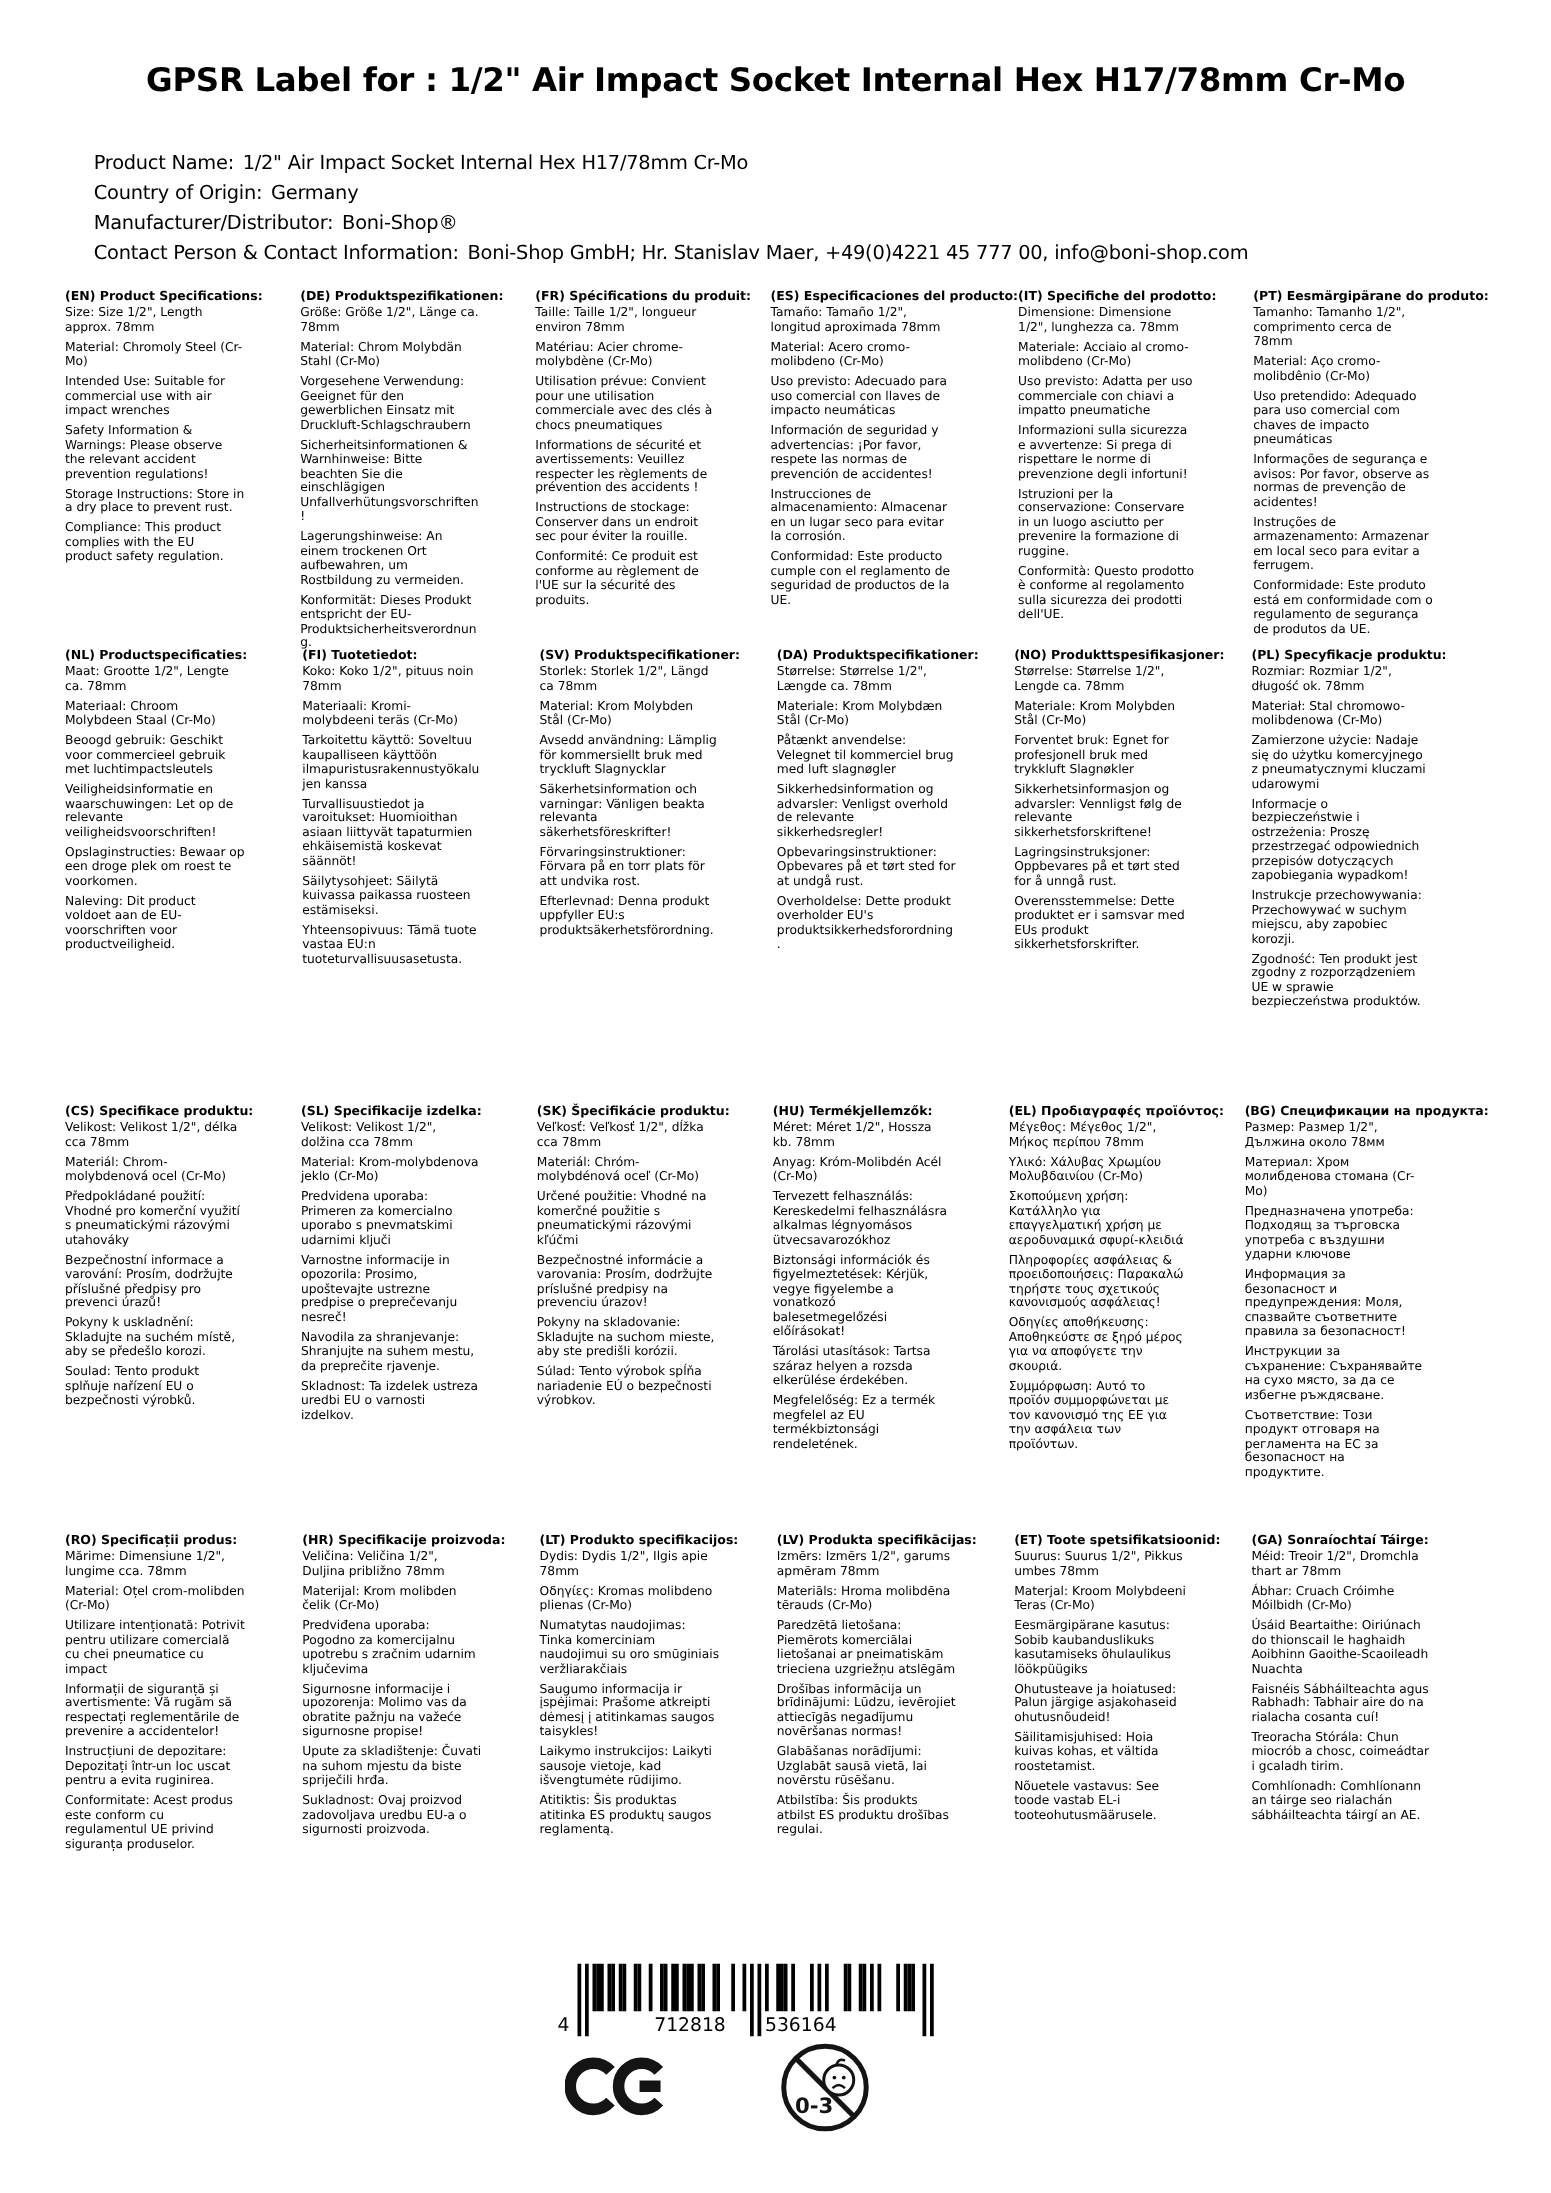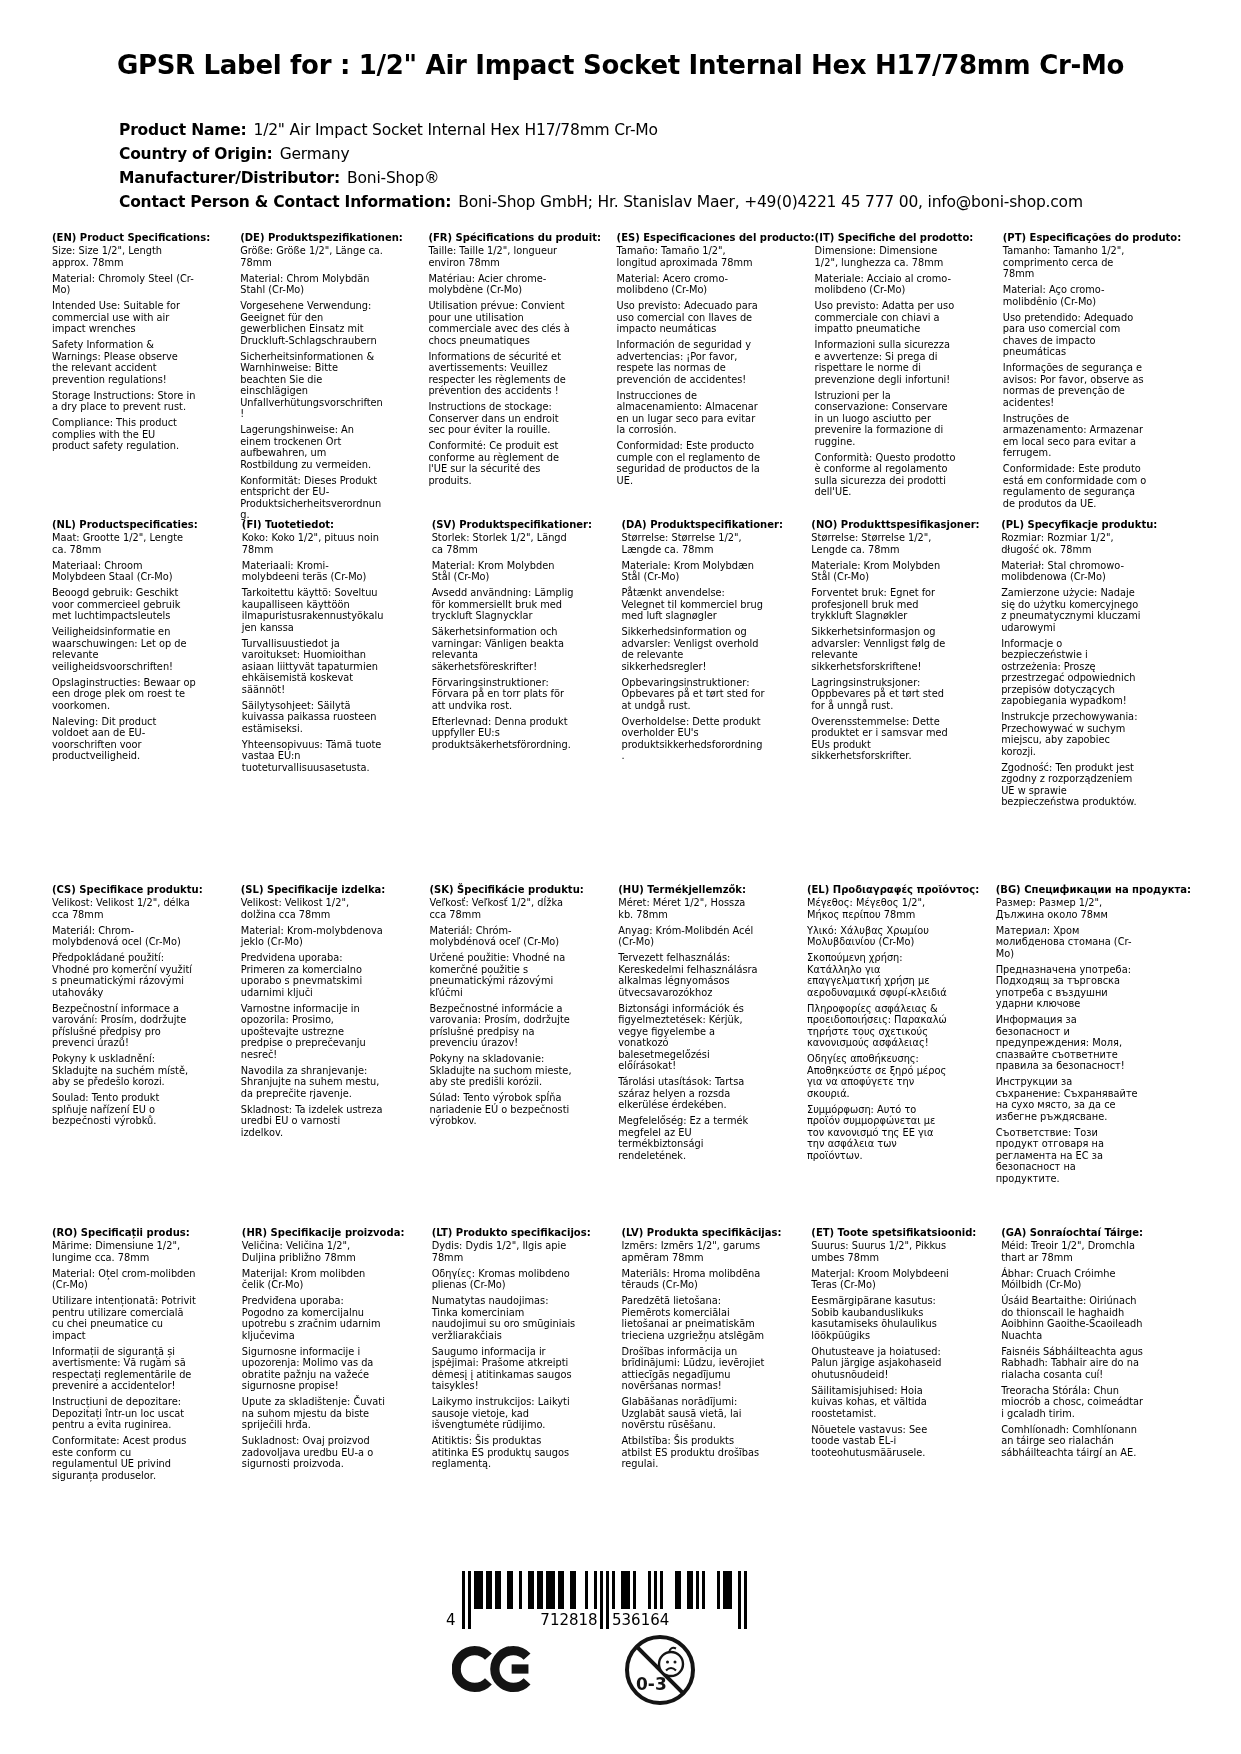--- a/index.html
+++ b/index.html
@@ -4,36 +4,36 @@
 <style>
   * { margin:0; padding:0; box-sizing:border-box; }
   html,body { background:#fff; }
   body {
     width:1241px; height:1754px; position:relative; overflow:hidden;
     color:#000; font-family:"DejaVu Sans", sans-serif;
   }
   .title { font-size:26px; font-weight:bold; text-align:center; margin-top:50px; letter-spacing:-0.3px; }
   .product-info { margin:38px 0 0 75px; }
   .pi-row { font-size:15.5px; line-height:24px; letter-spacing:-0.2px; }
-  .pi-label { font-weight:bold; margin-right:7px;margin-left:44px; }
+  .pi-label { font-weight:normal; margin-right:7px; }
   #spec-grid { margin:18px 50px 0 52px; }
   .spec-row { display:grid; grid-template-columns:repeat(6,1fr); overflow:visible; }
   .spec-cell { overflow:visible; }
   .spec-header { font-size:10px; font-weight:bold; white-space:nowrap; margin-bottom:2px; }
   .spec-par { font-size:9.8px; line-height:11.5px; max-width:144px; margin:0 0 4.5px 0; overflow-wrap:break-word; }
   .footer { position:relative; height:164px; }
   .barcode { position:absolute; left:446px; top:7px; width:301px; height:60px; }
   .bars { display:flex; position:absolute; left:16px; top:0; align-items:flex-start; }
   .bar { width:3px; height:38px; }
   .bar.tall { height:58px; }
   .bar.on { background:#000; }
   .bar.off { background:transparent; }
   .bc-d { position:absolute; top:40px; font-size:15px; color:#000; }
   .bc-first { left:0; }
-  .bc-left { left:42px; width:126px; text-align:center;padding-left:36px; }
+  .bc-left { left:25px; width:126px; text-align:center;padding-left:36px; }
   .bc-right { left:166px; width:126px; text-align:left; }
   .ce { position:absolute; left:452px; top:78px; }
   .age { position:absolute; left:624px; top:70px; }
 </style>
 </head>
 <body>
 
 <div class="page">
 
   <h1 class="title">GPSR Label for : 1/2" Air Impact Socket Internal Hex H17/78mm Cr-Mo</h1>
@@ -94,21 +94,21 @@
         <div class="spec-cell">
           <div class="spec-header">(IT) Specifiche del prodotto:</div>
           <p class="spec-par">Dimensione: Dimensione 1/2", lunghezza ca. 78mm</p>
           <p class="spec-par">Materiale: Acciaio al cromo-molibdeno (Cr-Mo)</p>
           <p class="spec-par">Uso previsto: Adatta per uso commerciale con chiavi a impatto pneumatiche</p>
           <p class="spec-par">Informazioni sulla sicurezza e avvertenze: Si prega di rispettare le norme di prevenzione degli infortuni!</p>
           <p class="spec-par">Istruzioni per la conservazione: Conservare in un luogo asciutto per prevenire la formazione di ruggine.</p>
           <p class="spec-par">Conformità: Questo prodotto è conforme al regolamento sulla sicurezza dei prodotti dell'UE.</p>
         </div>
         <div class="spec-cell">
-          <div class="spec-header">(PT) Especificações do produto:</div>
+          <div class="spec-header">(PT) Eesmärgipärane do produto:</div>
           <p class="spec-par">Tamanho: Tamanho 1/2", comprimento cerca de 78mm</p>
           <p class="spec-par">Material: Aço cromo-molibdênio (Cr-Mo)</p>
           <p class="spec-par">Uso pretendido: Adequado para uso comercial com chaves de impacto pneumáticas</p>
           <p class="spec-par">Informações de segurança e avisos: Por favor, observe as normas de prevenção de acidentes!</p>
           <p class="spec-par">Instruções de armazenamento: Armazenar em local seco para evitar a ferrugem.</p>
           <p class="spec-par">Conformidade: Este produto está em conformidade com o regulamento de segurança de produtos da UE.</p>
         </div>
       </div>
       <div class="spec-row" style="height: 365px;">
         <div class="spec-cell">

